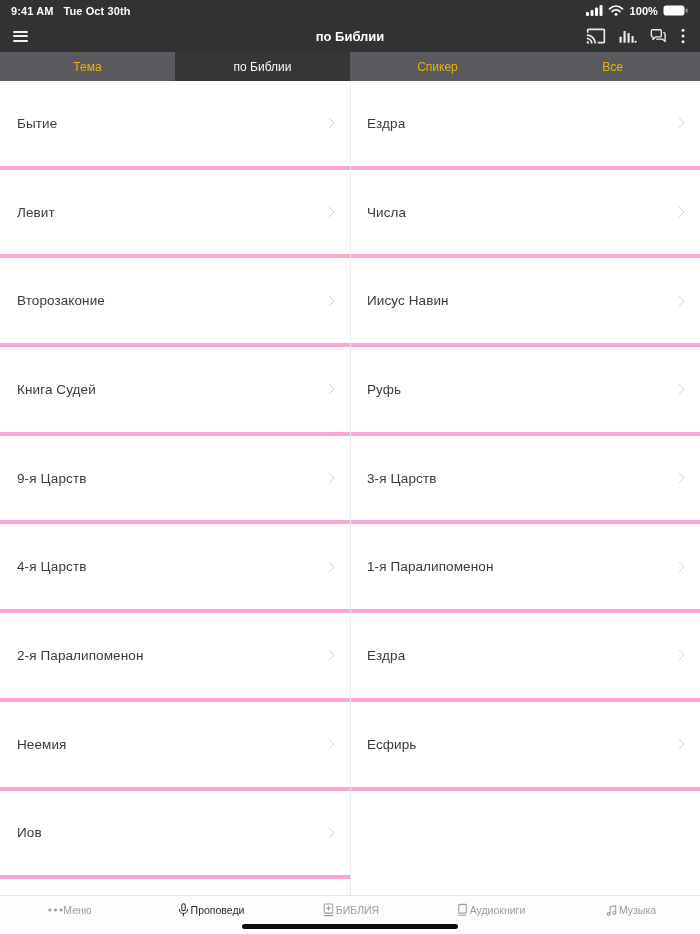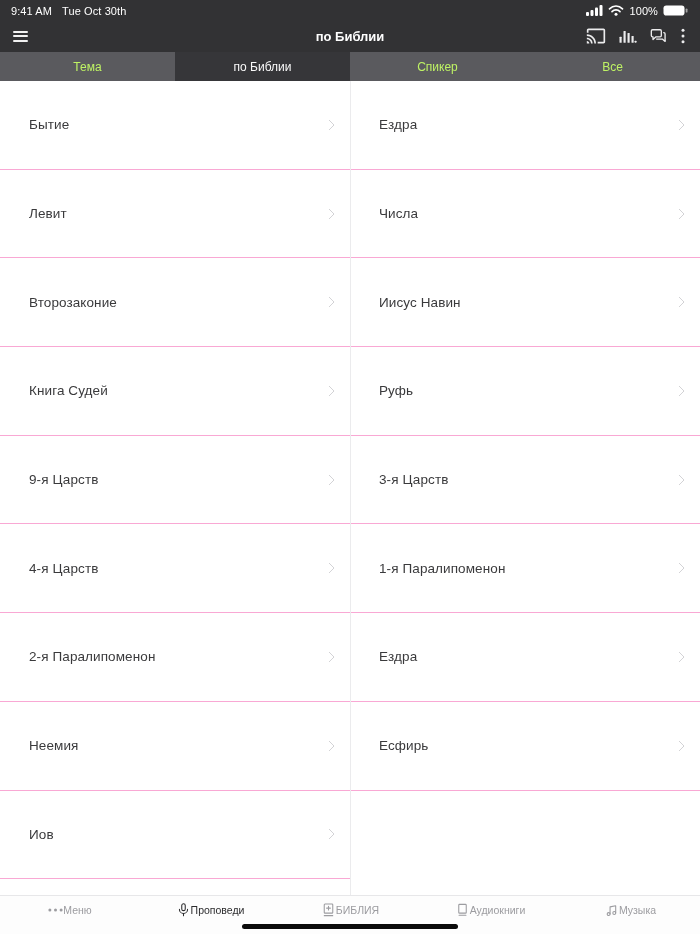--- a/index.html
+++ b/index.html
@@ -5,57 +5,57 @@
   * { margin:0; padding:0; box-sizing:border-box; }
   html,body { width:700px; height:934px; }
   body {
     font-family:"Liberation Sans","DejaVu Sans",sans-serif;
     background:#ffffff; overflow:hidden; position:relative;
   }
   
   .status-bar {
     height:20px; background:#323234; color:#fff;
     display:flex; justify-content:space-between; align-items:center;
-    padding:1px 12px 0 11px; font-size:11px; font-weight:400; letter-spacing:.1px;
+    padding:1px 12px 0 11px; font-size:11px; font-weight:700; letter-spacing:.1px;
   }
   .status-left { display:flex; gap:10px; align-items:center; }
   .status-right { display:flex; gap:5px; }
   .status-right svg { display:block; }
   
   .header {
     height:32px; background:#323234; display:flex; align-items:center;
     padding:0 13px; position:relative;
   }
   .hamburger { width:15px; display:flex; flex-direction:column; gap:2.5px; cursor:pointer; }
   .hamburger span { height:2px; background:#f2f2f2; border-radius:1px; display:block; }
   .header-title {
     position:absolute; left:50%; transform:translateX(-50%);
     color:#fff; font-size:13px; font-weight:700; white-space:nowrap;
   }
   .header-icons { margin-left:auto; display:flex; align-items:center; gap:11px; color:#ececed; }
   .header-icons .hicon { display:flex; align-items:center; cursor:pointer; }
   
   .filter-tabs { height:29px; display:flex; }
   .ftab {
-    flex:1; background:#5a5a5e; color:#bef264; font-size:12px;
+    flex:1; background:#5a5a5e; color:#eab308; font-size:12px;
     display:flex; align-items:center; justify-content:center; cursor:pointer;
   }
   .ftab.active { background:#363639; color:#fafafa; }
   
   .list {
     height:814px; display:grid; grid-template-columns:1fr 1fr;
     grid-auto-rows:88.7px; position:relative; overflow:hidden; background:#fff;
   }
   .list::after {
     content:""; position:absolute; left:349.5px; top:0; bottom:0; width:1px;
     background:#ebebed;
   }
   .cell {
     display:flex; align-items:center; justify-content:space-between;
-    padding:0 14px 0 29px; border-bottom:1px solid #f9a8d4; cursor:pointer;
+    padding:0 14px 0 17px; border-bottom:4px solid #f9a8d4; cursor:pointer;
   }
   .cell-label { font-size:13.5px; font-weight:500; color:#3a3a3c; letter-spacing:.1px; }
   .chev {
     width:8px; height:8px; flex:none; margin-right:3px;
     border-top:1.6px solid #c8c8cc; border-right:1.6px solid #c8c8cc;
     transform:rotate(45deg); border-radius:.5px;
   }
   
   .bottom-nav {
     height:39px; background:#fdfdfd; border-top:1px solid #e7e7e9;

